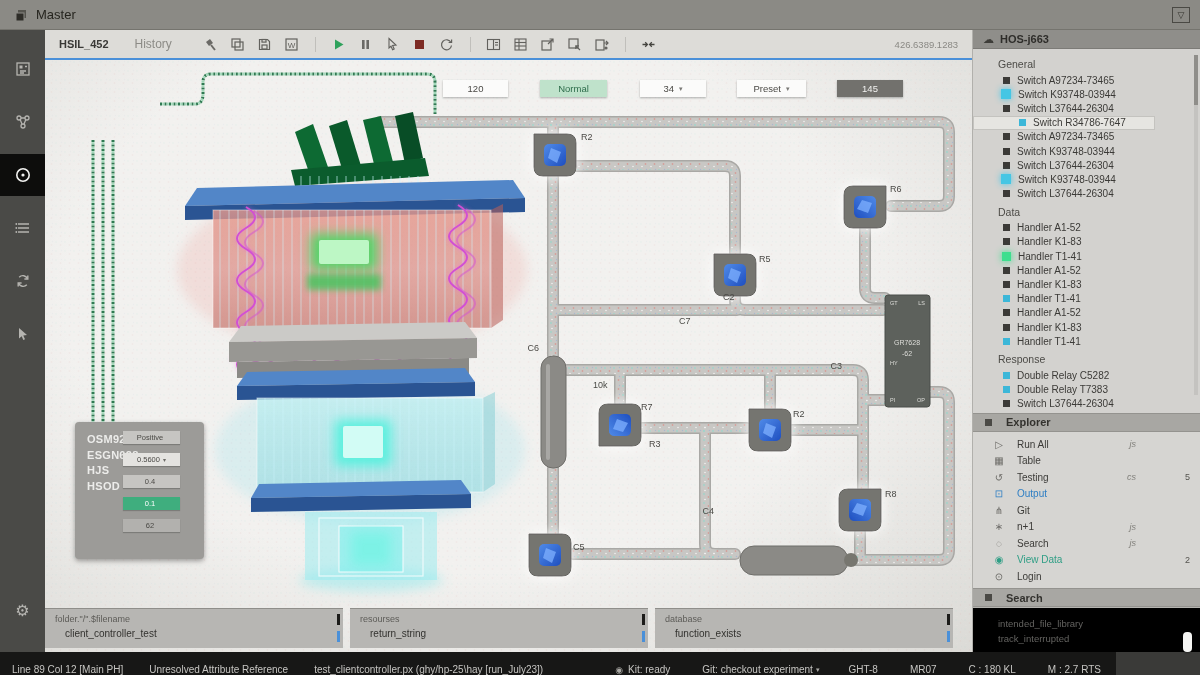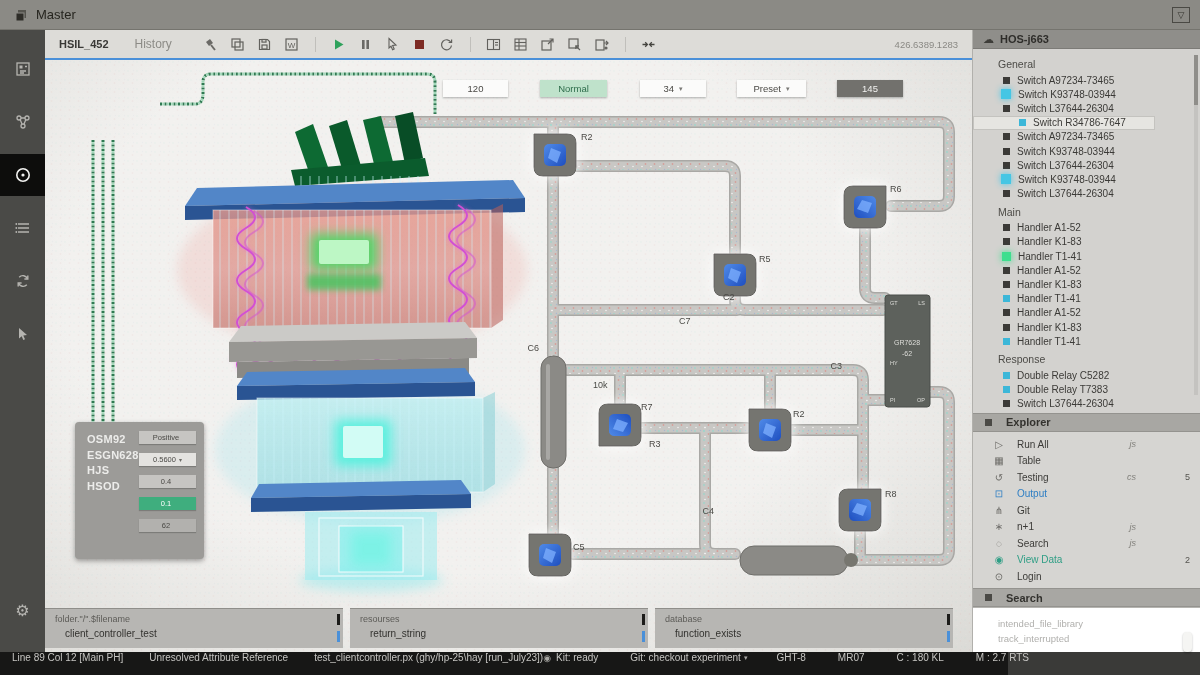--- a/index.html
+++ b/index.html
@@ -41,21 +41,21 @@
 .ctl.c2{left:495px;width:67px;background:#bfe2cb;color:#2e6d4c;font-weight:normal}
 .ctl.c3{left:595px;width:66px}
 .ctl.c4{left:692px;width:69px}
 .ctl.c5{left:792px;width:66px;background:#72716d;color:#f2f2f0}
 .ctl .caret{font-size:7px;color:#7a7975}
 
 
 .pm{position:absolute;left:33px;top:33px;width:82px;height:47px;background:#a7a6a3;border-radius:5px;box-shadow:0 2px 4px rgba(0,0,0,.3);color:#f4f4f2;font-size:13px;padding:8px 0 0 14px}
 .osm{position:absolute;left:30px;top:362px;width:129px;height:137px;background:#9c9b98;border-radius:4px;box-shadow:0 2px 5px rgba(0,0,0,.35);padding:10px 0 0 12px}
 .osm .l{font-size:11px;color:#ececea;font-weight:bold;line-height:15.5px;letter-spacing:.3px}
-.osm-fields{position:absolute;right:8px;top:9px;width:57px}
+.osm-fields{position:absolute;right:24px;top:9px;width:57px}
 .osm-f{height:13px;margin-bottom:9px;font-size:7.5px;display:flex;align-items:center;justify-content:center;gap:3px;color:#4a4945;box-shadow:0 1px 1px rgba(0,0,0,.2)}
 .osm-f .caret{font-size:6px;color:#6b6a66}
 .f-light{background:#c6c5c2}.f-white{background:#e4e3e0}.f-green{background:#3fae7e;color:#fff}.f-mid{background:#b2b1ae}
 
 
 .consoles{position:absolute;left:0;top:548px;width:927px;height:40px;display:flex;gap:7px}
 .console{position:relative;width:298px;height:40px;background:#b7b6b3;border-top:1px solid #8f8e8a;padding:5px 14px 0 10px}
 .console .p{font-size:9px;color:#5d5c58}
 .console .v{font-size:10px;color:#33322f;margin:4px 0 0 10px}
 .console .barb{position:absolute;right:3px;top:5px;width:3px;height:11px;background:#1c1c1a}
@@ -82,26 +82,26 @@
 .panel-h .sq{width:7px;height:7px;background:#4a4945}
 .panel-h .ttl{font-size:11px;font-weight:bold;color:#33322e}
 .exp{background:#d6d5d2;padding:4px 0;flex:none}
 .eitem{display:flex;align-items:center;height:16.5px;padding-left:44px;position:relative;cursor:default}
 .eicon{position:absolute;left:18px;width:16px;text-align:center;font-size:10px;color:#6e6d69}
 .elabel{font-size:10px;color:#3c3b38}
 .emeta{position:absolute;right:64px;font-size:9px;color:#83827d;font-style:italic}
 .ebadge{position:absolute;right:10px;font-size:9px;color:#55544f}
 .accent-blue{color:#2f7fc4}
 .accent-teal{color:#2f9e85}
-.searcharea{flex:1;background:#ffffff;padding:8px 9px 0 25px;position:relative;border-top:1px solid #b5b4b0}
+.searcharea{flex:1;background:#000000;padding:8px 9px 0 25px;position:relative;border-top:1px solid #b5b4b0}
 .sline{font-size:9.5px;color:#8e8d89;line-height:15px;opacity:.7}
 .sthumb{position:absolute;right:8px;top:24px;width:9px;height:20px;background:#f5f5f3;border-radius:4px;box-shadow:0 1px 2px rgba(0,0,0,.3)}
 
 
-.statusbar{position:absolute;left:0;top:652px;width:1008px;height:23px;background:#171716;color:#c6c5c2;font-size:10px;display:flex;align-items:flex-start;padding:0 12px}
+.statusbar{position:absolute;left:0;top:652px;width:1116px;height:23px;background:#171716;color:#c6c5c2;font-size:10px;display:flex;align-items:flex-end;padding:0 12px}
 .sb-left{display:flex;gap:26px;align-items:center}
 .sb-right{margin-left:auto;display:flex;gap:24px;align-items:center}
 .sb-seg{white-space:nowrap;display:flex;align-items:center}
 .sb-icon{margin-right:5px;font-size:9px;color:#a9a8a4}
 .sb-caret{font-size:7px;margin-left:3px;color:#a9a8a4}
 svg{display:block}
 </style>
 </head>
 <body>
 
@@ -650,21 +650,21 @@
         <div class="titem">
           <span class="bullet cyanbig"></span>
           <span class="tlabel">Switch K93748-03944</span>
         </div>
 
         <div class="titem">
           <span class="bullet dark"></span>
           <span class="tlabel">Switch L37644-26304</span>
         </div>
       </div>
-    <div class="sec">Main</div>
+    <div class="sec">Data</div>
     <div>
 
         <div class="titem">
           <span class="bullet dark"></span>
           <span class="tlabel">Handler A1-52</span>
         </div>
 
         <div class="titem">
           <span class="bullet dark"></span>
           <span class="tlabel">Handler K1-83</span>

